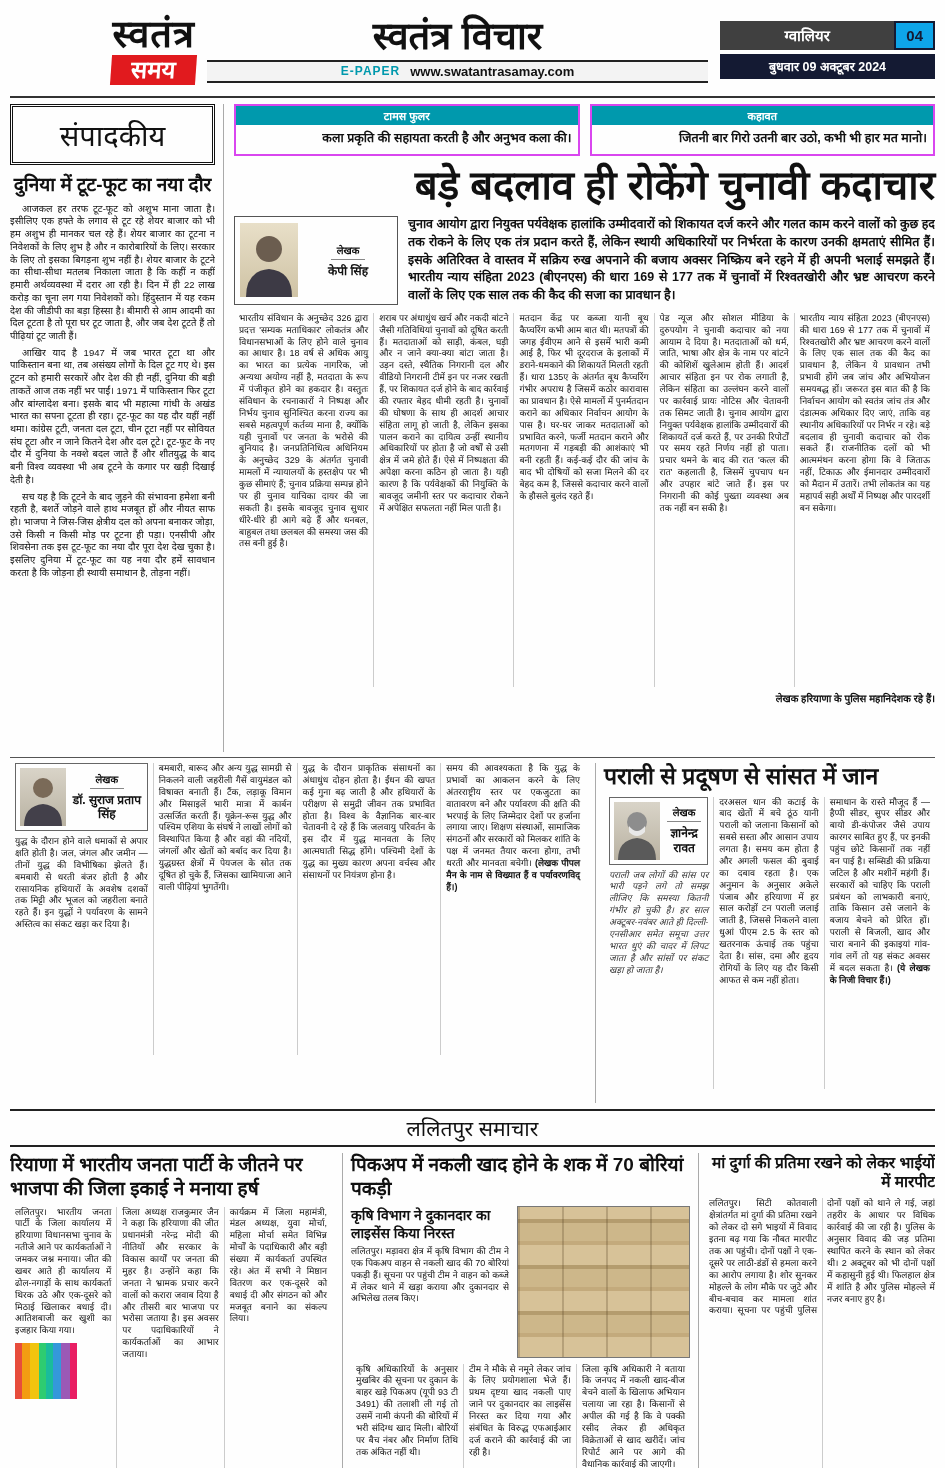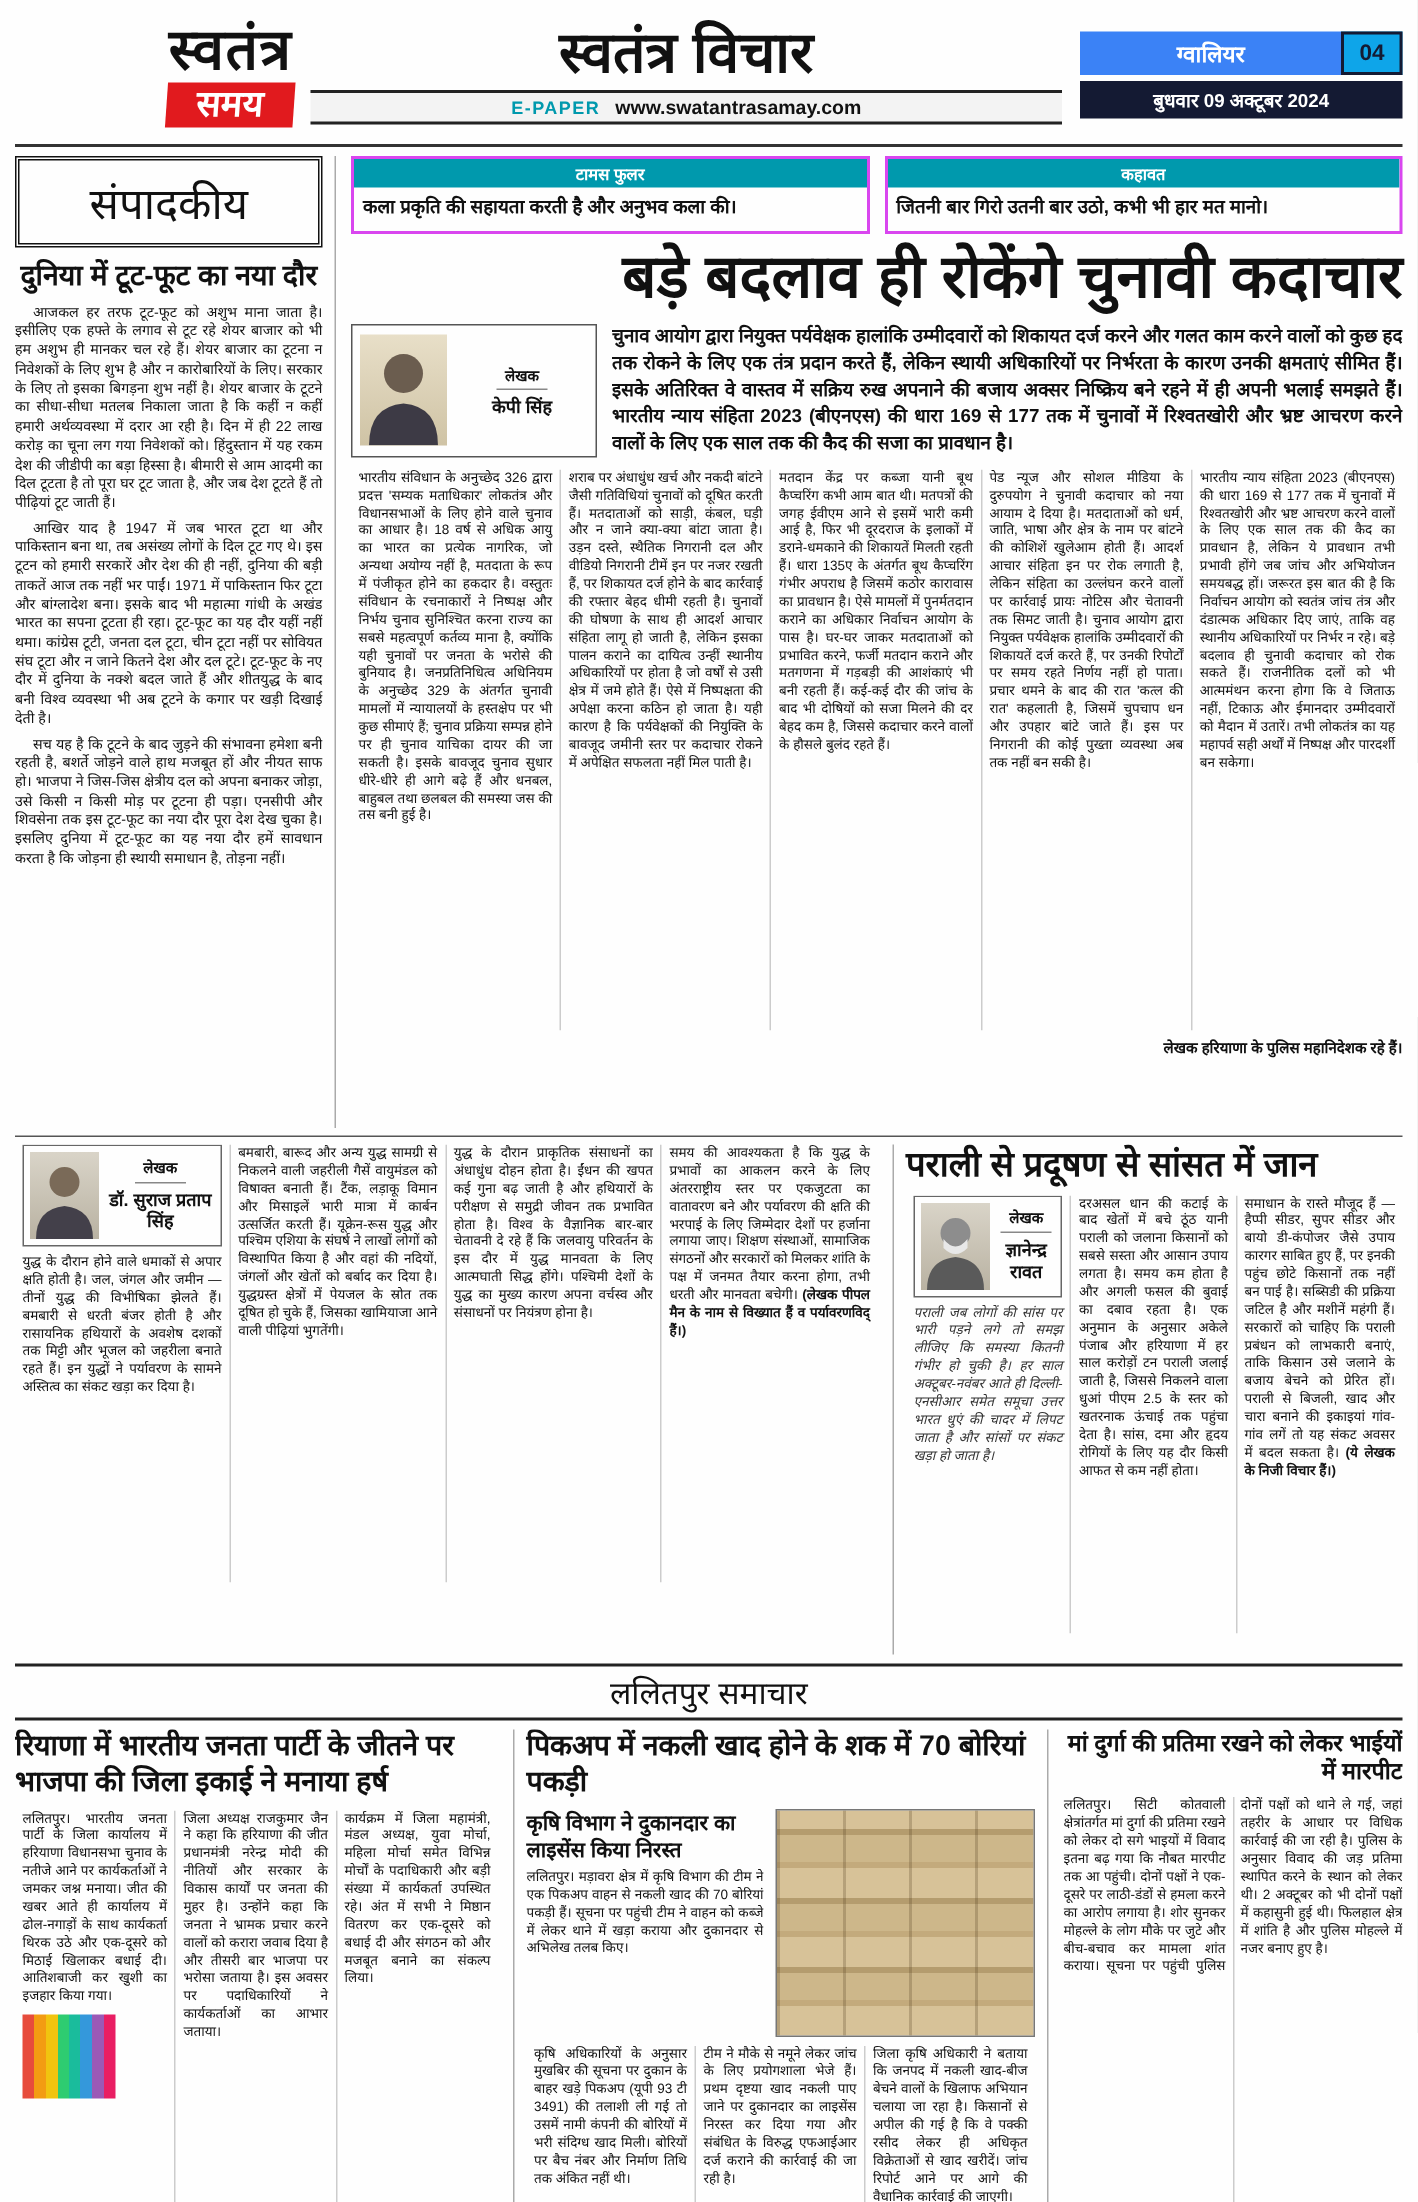--- a/index.html
+++ b/index.html
@@ -8,42 +8,42 @@
     font-family:"Liberation Sans","DejaVu Sans",sans-serif;
     box-sizing:border-box;padding:8px 10px;overflow:hidden;position:relative;
   }
   
   .masthead{display:grid;grid-template-columns:185px 1fr 215px;gap:12px;height:84px;align-items:center;}
   .logo{display:flex;flex-direction:column;align-items:flex-end;line-height:1;}
   .logo-top{font-size:38px;font-weight:800;letter-spacing:1px;}
   .logo-bottom{background:#e11a1e;color:#fff;font-size:24px;font-weight:800;padding:3px 20px;margin-top:2px;transform:skewX(-4deg);}
   .mast-center{text-align:center;}
   .mast-title{font-size:38px;font-weight:800;line-height:1.05;}
-  .mast-strip{display:flex;align-items:center;justify-content:center;gap:10px;border-top:2px solid #222;border-bottom:2px solid #222;background:#f3f3f3;padding:2px 6px;margin-top:4px;}
+  .mast-strip{display:flex;justify-content:center;gap:10px;border-top:2px solid #222;border-bottom:2px solid #222;background:#f3f3f3;padding:2px 6px;margin-top:4px;}
   .epaper{color:#0099ad;font-weight:800;font-size:12px;letter-spacing:1px;}
   .website{font-weight:700;font-size:13px;}
   .mast-right{display:flex;flex-direction:column;gap:4px;}
   .city-row{display:flex;align-items:stretch;}
-  .city{background:#3b82f6;color:#fff;font-weight:800;font-size:15px;padding:4px 14px;flex:1;text-align:center;}
+  .city{background:#404040;color:#fff;font-weight:800;font-size:15px;padding:4px 14px;flex:1;text-align:center;}
   .pageno{background:#0ea5e9;border:2px solid #141a33;color:#141a33;font-weight:800;font-size:15px;padding:4px 10px;}
   .date-strip{background:#141a33;color:#fff;font-weight:700;font-size:12.5px;text-align:center;padding:4px 0;}
   .rule{border-top:2px solid #333;margin:4px 0 6px;}
   .thin-rule{border-top:1px solid #555;margin:5px 0;}
   
   .content-top{display:grid;grid-template-columns:214px 1fr;gap:10px;height:648px;}
   .editorial{border-right:1px solid #aaa;padding-right:8px;overflow:hidden;}
   .editorial-box{border:3px double #111;text-align:center;font-size:29px;font-weight:400;padding:8px 4px;margin-bottom:8px;}
   .editorial-headline{font-size:19px;font-weight:800;text-align:center;line-height:1.25;margin-bottom:6px;}
   .editorial-body{font-size:9.5px;line-height:1.34;text-align:justify;overflow:hidden;height:520px;}
   .editorial-body p{margin:0 0 4px;text-indent:12px;}
   
   .quotes-row{display:grid;grid-template-columns:1fr 1fr;gap:10px;height:52px;margin-bottom:6px;}
   .quote-box{border:2px solid #d946ef;display:flex;flex-direction:column;overflow:hidden;}
   .quote-head{background:#0099ad;color:#fff;font-size:11px;font-weight:800;text-align:center;padding:2px 0;}
-  .quote-text{font-size:12.5px;font-weight:800;text-align:left;padding:4px 6px;}
+  .quote-text{font-size:12.5px;font-weight:800;text-align:right;padding:4px 6px;}
   
   .lead-headline{font-size:40px;font-weight:800;text-align:right;line-height:1.15;margin:2px 0 8px;}
   .intro-row{display:flex;gap:10px;margin-bottom:8px;}
   .author-box{border:1px solid #555;width:152px;min-width:152px;display:flex;gap:6px;padding:5px;align-items:center;}
   .author-photo{width:58px;height:74px;background:linear-gradient(#e8dfc8,#cfc3a5);position:relative;overflow:hidden;flex:none;}
   .author-photo svg{position:absolute;bottom:0;left:0;}
   .author-meta{display:flex;flex-direction:column;gap:4px;align-items:center;flex:1;text-align:center;}
   .author-label{font-size:10px;font-weight:700;border-bottom:1px solid #888;padding:0 6px 2px;}
   .author-name{font-size:12px;font-weight:800;line-height:1.2;}
   .lead-intro{flex:1;font-size:12.5px;font-weight:700;line-height:1.42;text-align:justify;overflow:hidden;}

